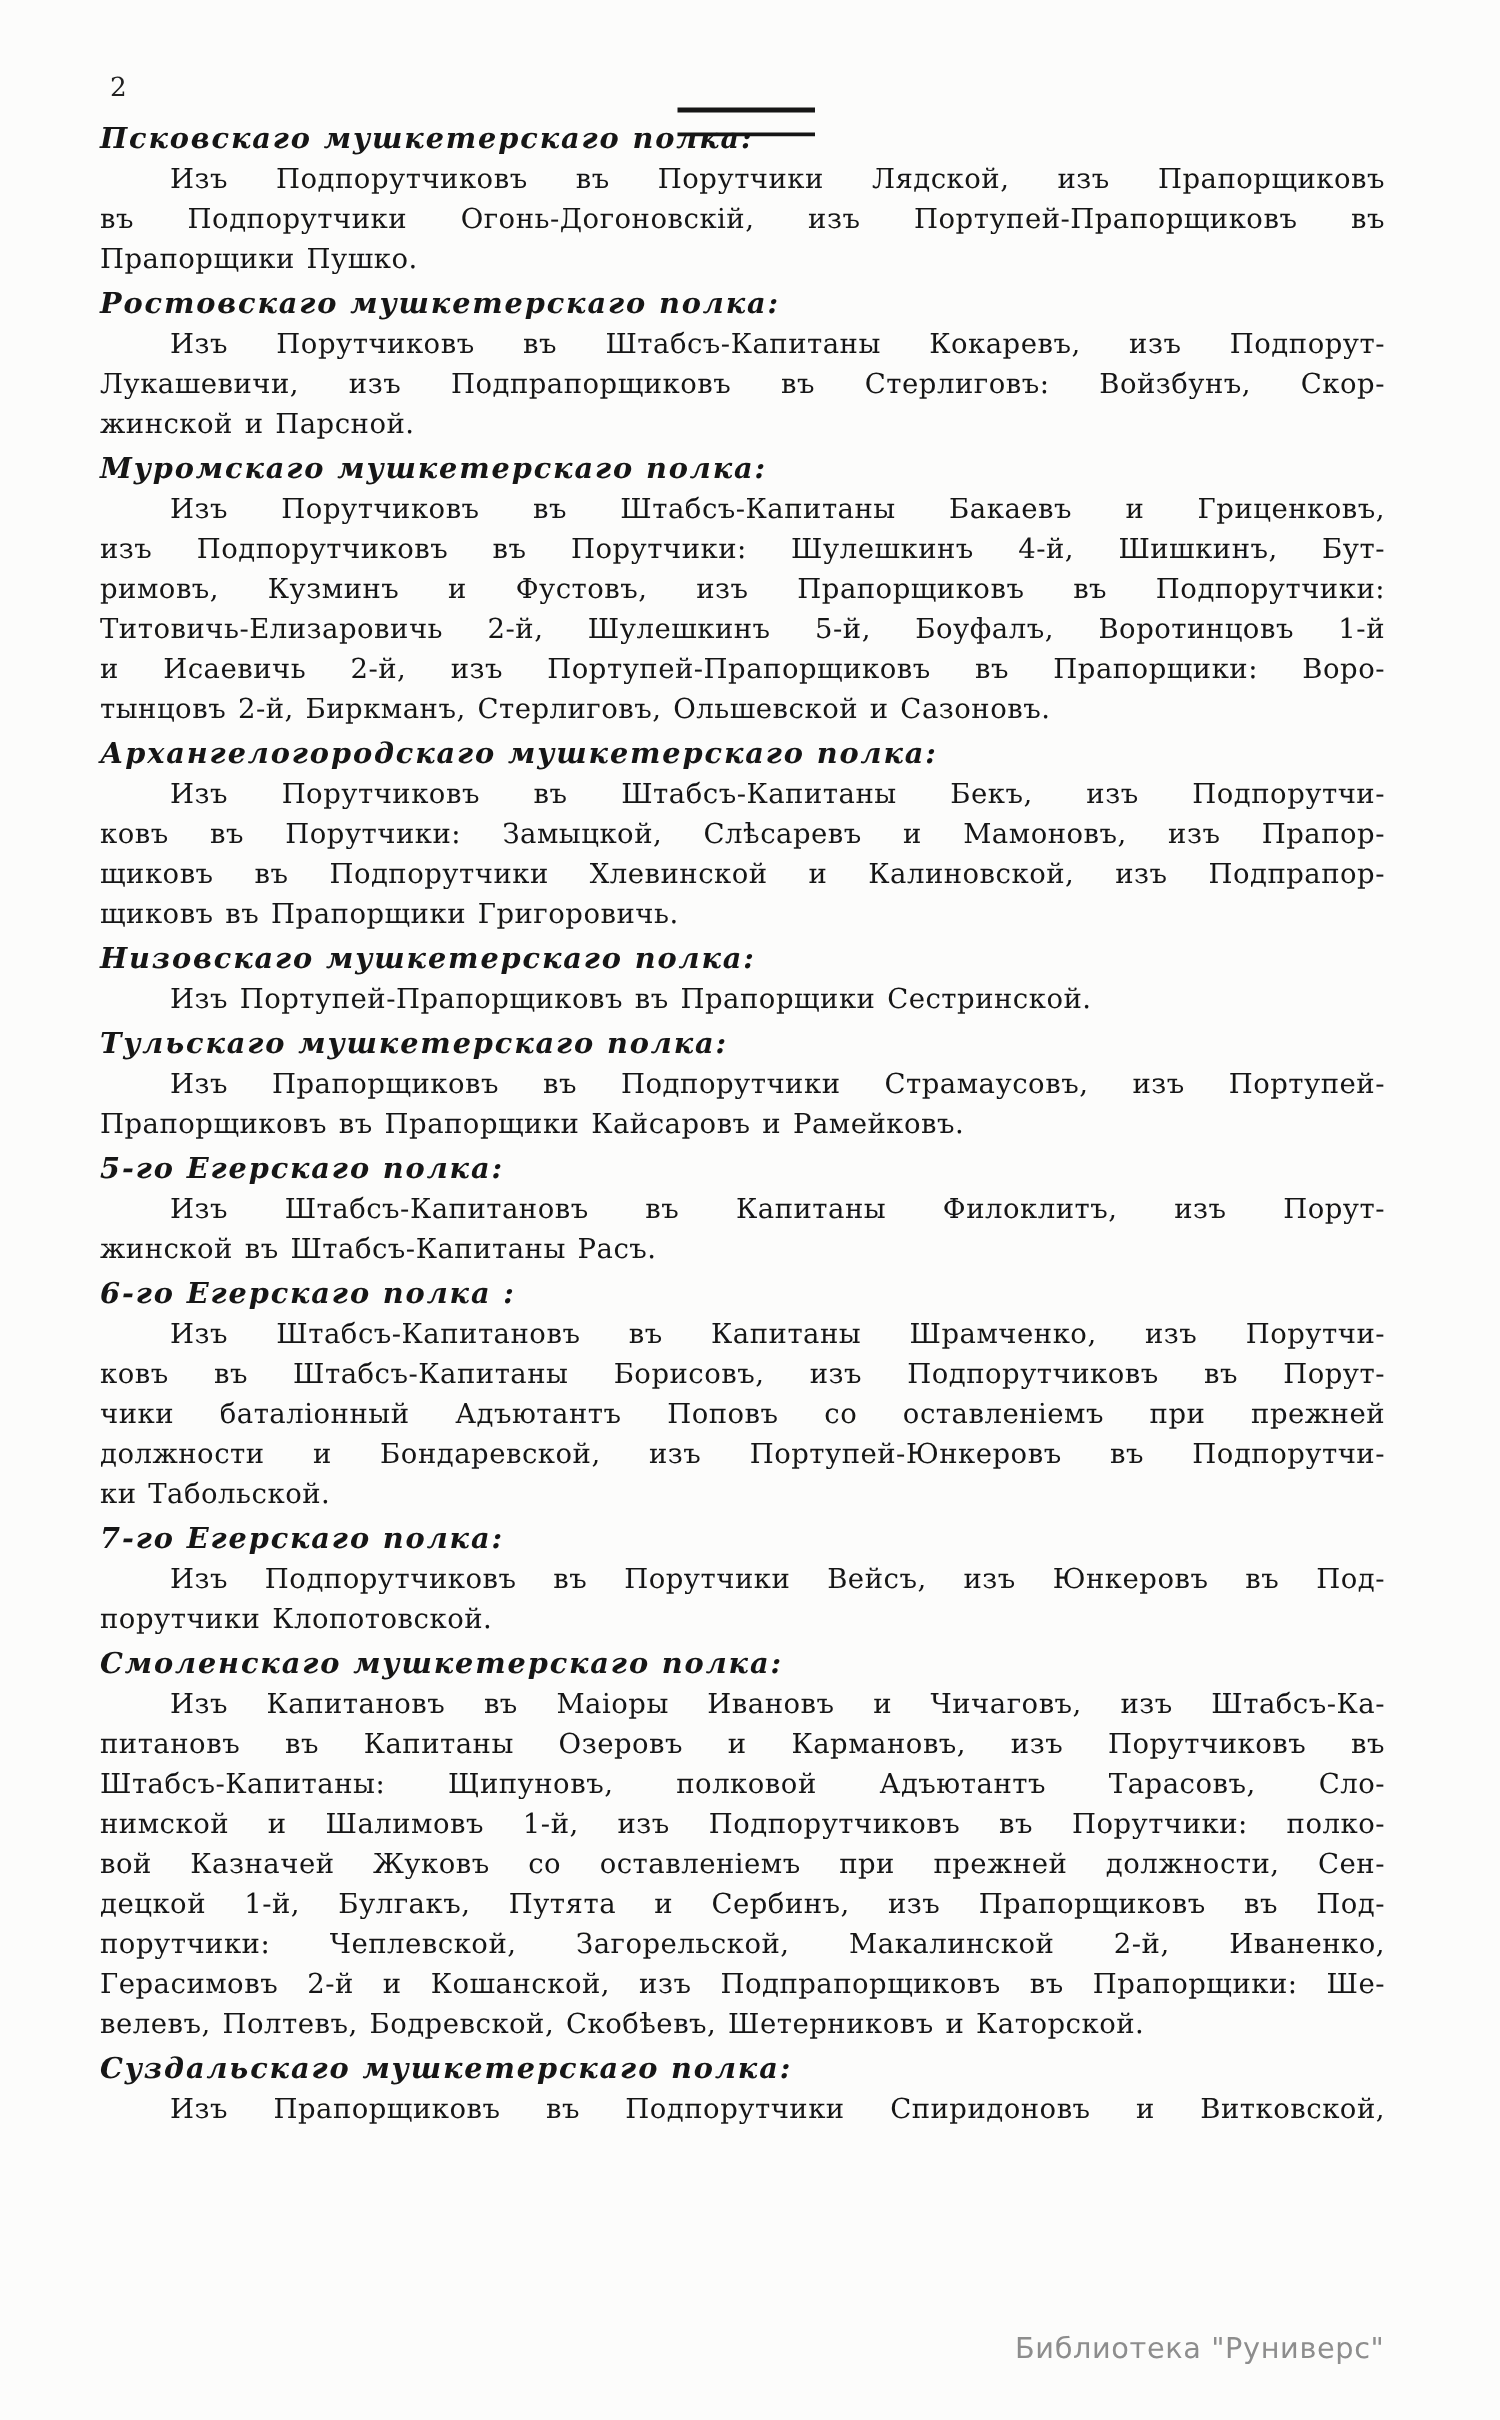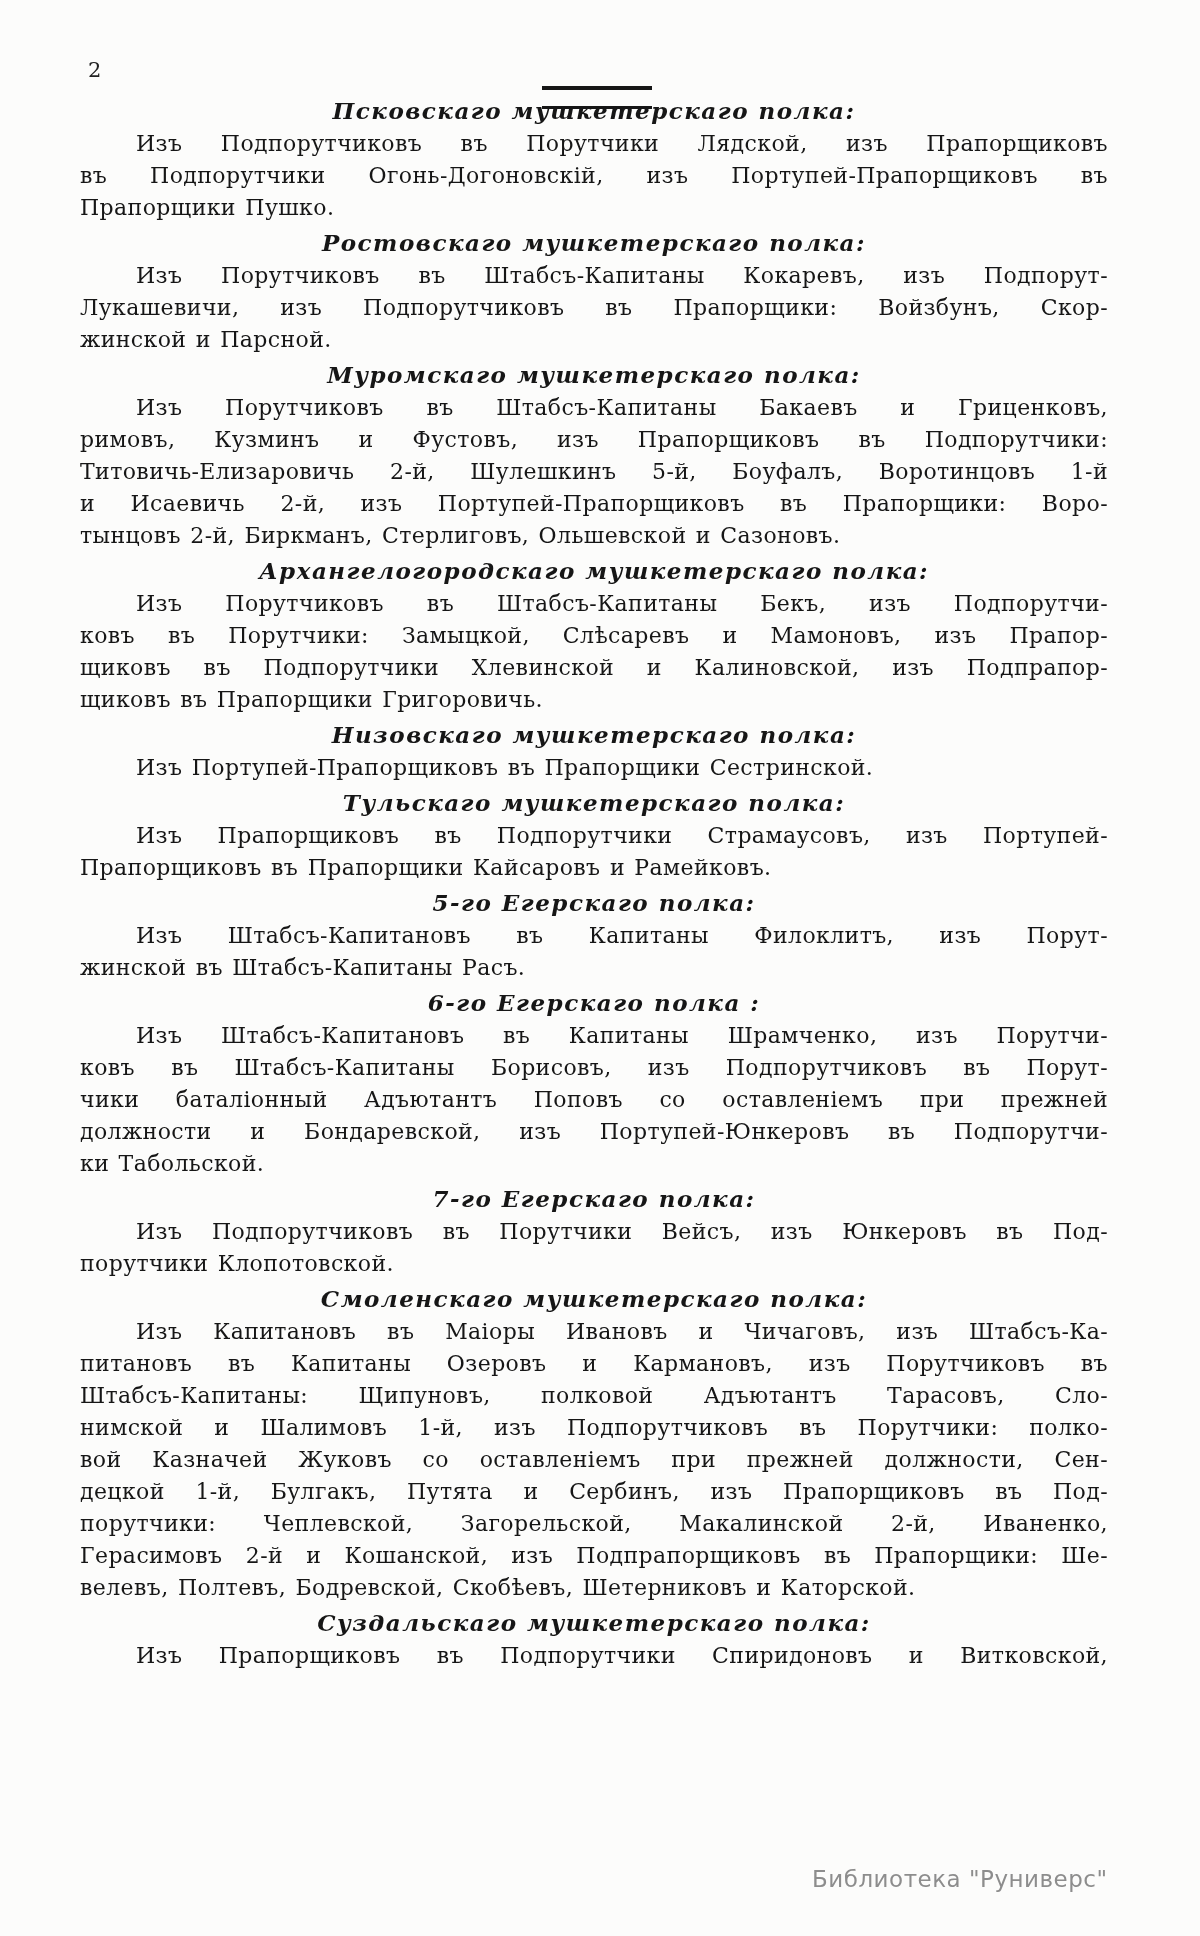--- a/index.html
+++ b/index.html
@@ -37,21 +37,20 @@
     position: absolute;
     left: 80px;
     top: 92px;
     width: 1028px;
   }
   .sec-heading {
     font-size: 23px;
     line-height: 32px;
     font-style: italic;
     font-weight: bold;
-    text-align: center;
     letter-spacing: 1.5px;
     margin: 3px 0 1px 0;
   }
   .line {
     font-size: 22px;
     line-height: 32px;
     letter-spacing: 0.4px;
     word-spacing: 2px;
     white-space: normal;
   }
@@ -78,24 +77,25 @@
 <div class="page">
   <div class="page-number">2</div>
   <div class="double-rule"></div>
   <div class="content">
       <div class="sec-heading">Псковскаго мушкетерскаго полка:</div>
       <div class="line just indent">Изъ Подпорутчиковъ въ Порутчики Лядской, изъ Прапорщиковъ</div>
       <div class="line just">въ Подпорутчики Огонь-Догоновскій, изъ Портупей-Прапорщиковъ въ</div>
       <div class="line">Прапорщики Пушко.</div>
       <div class="sec-heading">Ростовскаго мушкетерскаго полка:</div>
       <div class="line just indent">Изъ Порутчиковъ въ Штабсъ-Капитаны Кокаревъ, изъ Подпорут-</div>
-      <div class="line just">Лукашевичи, изъ Подпорутчиковъ въ Прапорщики: Войзбунъ, Скор-</div>
+      <div class="line just">Лукашевичи, изъ Подпрапорщиковъ въ Стерлиговъ: Войзбунъ, Скор-</div>
       <div class="line">жинской и Парсной.</div>
       <div class="sec-heading">Муромскаго мушкетерскаго полка:</div>
       <div class="line just indent">Изъ Порутчиковъ въ Штабсъ-Капитаны Бакаевъ и Гриценковъ,</div>
+      <div class="line just">изъ Подпорутчиковъ въ Порутчики: Шулешкинъ 4-й, Шишкинъ, Бут-</div>
       <div class="line just">римовъ, Кузминъ и Фустовъ, изъ Прапорщиковъ въ Подпорутчики:</div>
       <div class="line just">Титовичь-Елизаровичь 2-й, Шулешкинъ 5-й, Боуфалъ, Воротинцовъ 1-й</div>
       <div class="line just">и Исаевичь 2-й, изъ Портупей-Прапорщиковъ въ Прапорщики: Воро-</div>
       <div class="line">тынцовъ 2-й, Биркманъ, Стерлиговъ, Ольшевской и Сазоновъ.</div>
       <div class="sec-heading">Архангелогородскаго мушкетерскаго полка:</div>
       <div class="line just indent">Изъ Порутчиковъ въ Штабсъ-Капитаны Бекъ, изъ Подпорутчи-</div>
       <div class="line just">ковъ въ Порутчики: Замыцкой, Слѣсаревъ и Мамоновъ, изъ Прапор-</div>
       <div class="line just">щиковъ въ Подпорутчики Хлевинской и Калиновской, изъ Подпрапор-</div>
       <div class="line">щиковъ въ Прапорщики Григоровичь.</div>
       <div class="sec-heading">Низовскаго мушкетерскаго полка:</div>

